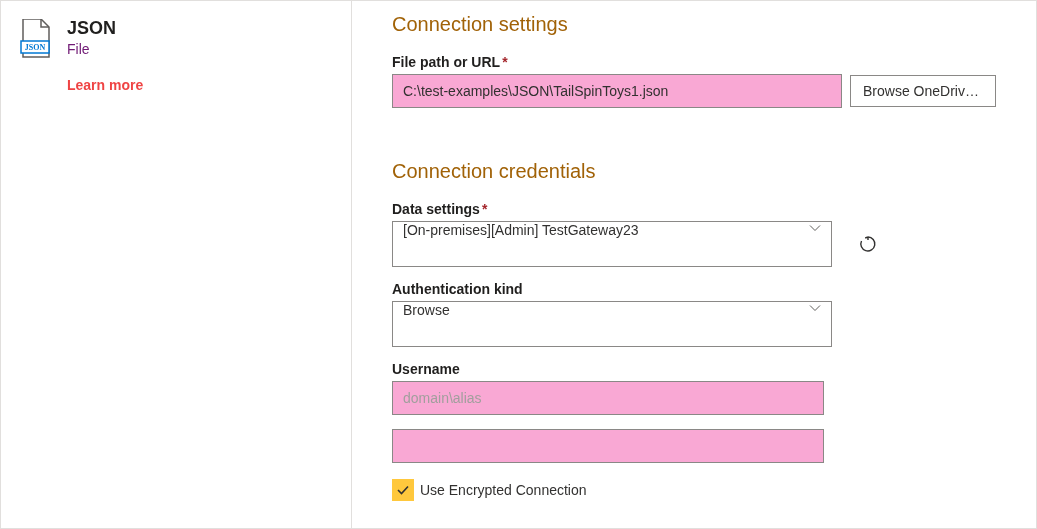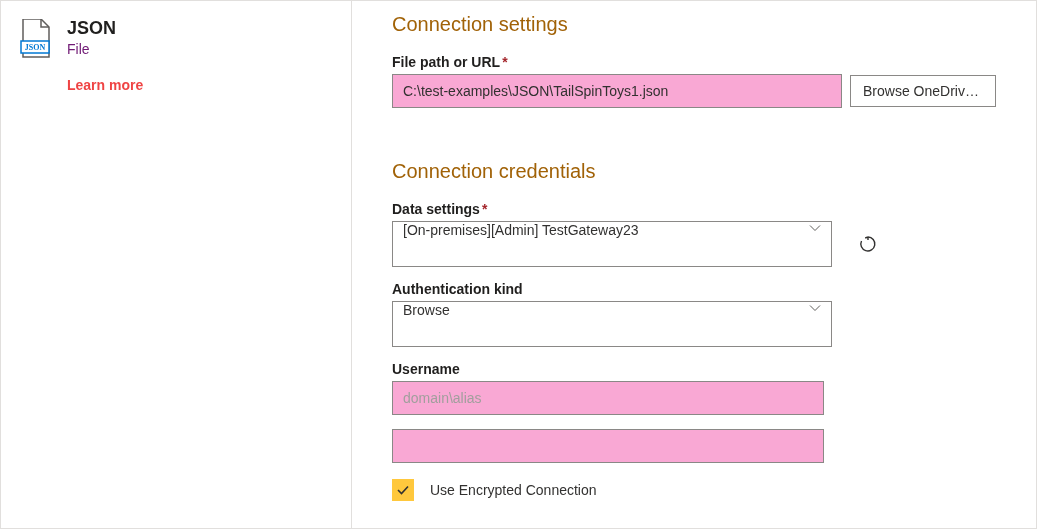--- a/index.html
+++ b/index.html
@@ -153,21 +153,21 @@
     .refresh-icon {
       width: 18px;
       height: 18px;
     }
     .cred-input {
       width: 432px;
     }
     .checkbox-row {
       display: flex;
       align-items: center;
-      gap: 16px;
+      gap: 6px;
       margin-top: 16px;
     }
     .checkbox {
       width: 22px;
       height: 22px;
       background: #ffc83d;
       display: flex;
       align-items: center;
       justify-content: center;
       cursor: pointer;

